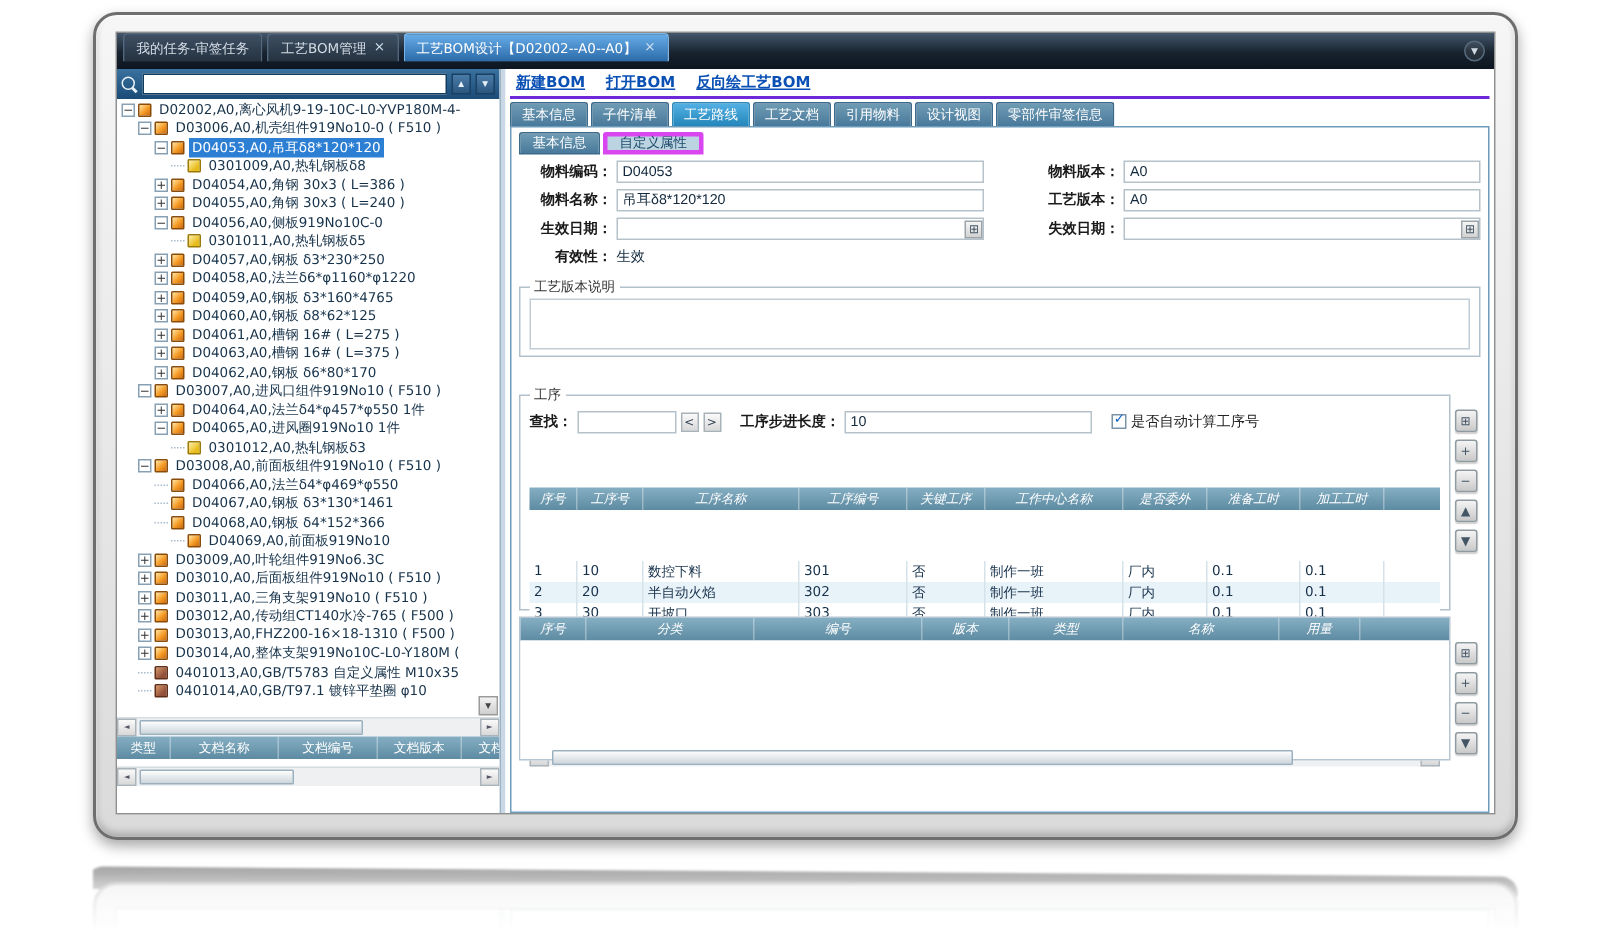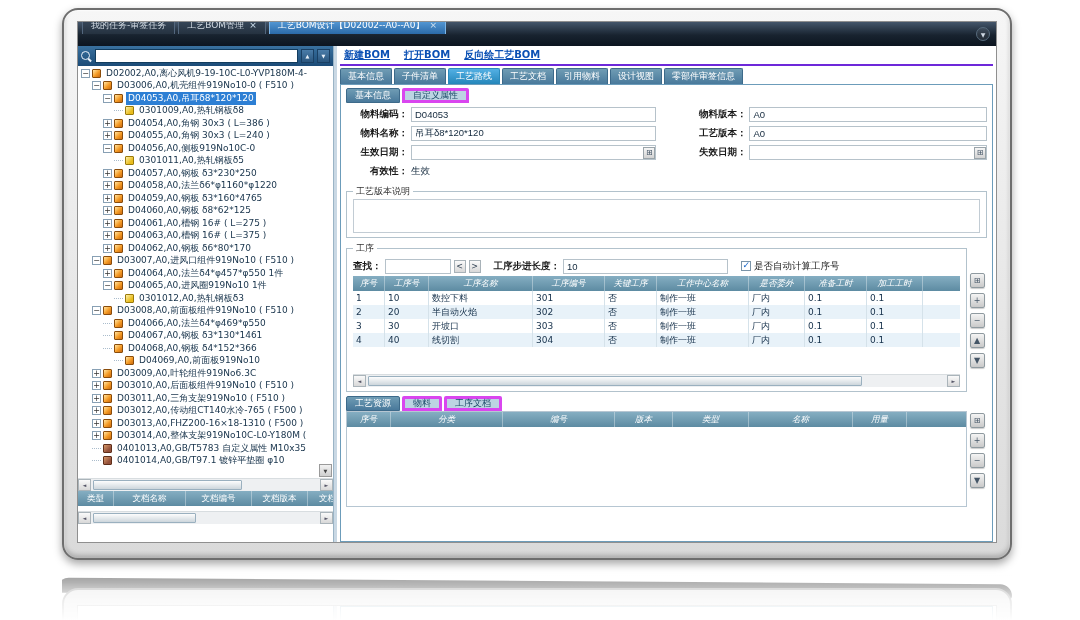--- a/index.html
+++ b/index.html
@@ -13,21 +13,21 @@
   box-shadow:inset 0 1px 2px rgba(255,255,255,.9), inset 0 -3px 5px rgba(0,0,0,.22), 0 4px 9px rgba(0,0,0,.35);}
 .monitor-frame::after{content:"";position:absolute;left:-7px;right:-2px;bottom:-9px;height:15px;
   background:linear-gradient(to bottom,#2e2e2e,#000 70%);border-radius:5px 5px 18px 18px;
   transform:rotate(-0.4deg);z-index:-1;}
 .screen{position:absolute;left:13px;top:11px;right:13px;bottom:15px;background:#fff;
   border:1px solid #8f8f8f;overflow:hidden;}
 .app{position:absolute;inset:0;display:flex;flex-direction:column;font-size:9.5px;color:#222;}
 
 
 .tabbar{height:24px;flex:0 0 24px;background:linear-gradient(#44566b,#18232f 55%,#0c1520);
-  display:flex;align-items:flex-end;padding:12px 4px;position:relative;}
+  display:flex;align-items:flex-start;padding:0 4px;position:relative;}
 .wtab{display:flex;align-items:center;height:19px;padding:0 8px;margin-right:3px;font-size:9px;
   color:#d5dde5;background:linear-gradient(#3e4f63,#253240);border:1px solid #53677e;border-bottom:none;
   border-radius:3px 3px 0 0;white-space:nowrap;cursor:default;}
 .wtab.active{background:linear-gradient(#66ace8,#2b6aa8);color:#fff;border-color:#7cb6e8;}
 .wtab-close{font-size:9px;color:#cfe0ee;margin-left:5px;}
 .tab-collapse{position:absolute;right:6px;top:5px;width:14px;height:14px;color:#cfd8e2;font-size:6px;
   display:flex;align-items:center;justify-content:center;border:1px solid #566a7c;border-radius:7px;
   background:rgba(255,255,255,.08);}
 
 
@@ -107,21 +107,21 @@
 .w2{width:244px;}
 .cal-btn{position:absolute;right:1px;top:1.5px;width:12px;height:12px;background:linear-gradient(#f6f6f6,#d2d2d2);
   border:1px solid #9aa4aa;font-size:8px;line-height:10px;text-align:center;color:#456;}
 .validity-val{margin-left:3px;color:#13293d;}
 
 
 fieldset{border:1px solid #b2c2cc;margin-top:4px;padding:1px 6px 4px;background:#fff;}
 legend{font-size:9px;color:#333;padding:0 3px;}
 .note-box{height:34px;border:1px solid #c2ccd4;background:#fff;}
 .proc-row{display:flex;margin-top:3px;flex:0 0 auto;}
-.fs-proc{flex:1;min-width:0;height:150px;display:flex;flex-direction:column;margin-top:1px;}
+.fs-proc{flex:1;min-width:0;height:150px;display:flex;flex-direction:column;margin-top:16px;gap:34px;}
 .proc-controls{height:20px;flex:0 0 20px;display:flex;align-items:center;gap:3px;font-size:9.5px;}
 .plabel{font-weight:bold;color:#1a1a1a;white-space:nowrap;}
 .plabel.step{margin-left:10px;}
 .cin1{width:66px;}
 .cin2{width:165px;}
 .abtn{width:12px;height:13px;background:linear-gradient(#fafafa,#d8d8d8);border:1px solid #a8b2b8;
   font-size:8px;color:#345;display:flex;align-items:center;justify-content:center;}
 .cb-group{display:flex;align-items:center;gap:3px;margin-left:10px;white-space:nowrap;}
 .checkbox{width:10px;height:10px;border:1px solid #7a94a8;background:#fff;position:relative;flex:0 0 10px;}
 .checkbox .ck{display:none;position:absolute;left:0.5px;top:-2px;font-size:9px;color:#1565c8;font-weight:bold;}
@@ -556,25 +556,20 @@
                     <div class="tbtn">⊞</div>
                     <div class="tbtn">+</div>
                     <div class="tbtn">−</div>
                     <div class="tbtn">▲</div>
                     <div class="tbtn">▼</div>
                   </div>
               </div>
 
               <div class="bottom-row">
                 <div class="bottom-main">
-                  <div class="btabs">
-                      <div class="stab active">工艺资源</div>
-                      <div class="stab">物料</div>
-                      <div class="stab">工序文档</div>
-                    </div>
                   <div class="btable">
                     <div class="ptable-head">
                         <div class="hcell" style="width: 44px;">序号</div>
                         <div class="hcell" style="width: 112px;">分类</div>
                         <div class="hcell" style="width: 112px;">编号</div>
                         <div class="hcell" style="width: 58px;">版本</div>
                         <div class="hcell" style="width: 76px;">类型</div>
                         <div class="hcell" style="width: 104px;">名称</div>
                         <div class="hcell" style="width: 54px;">用量</div>
                         <div class="hcell fill"></div>

